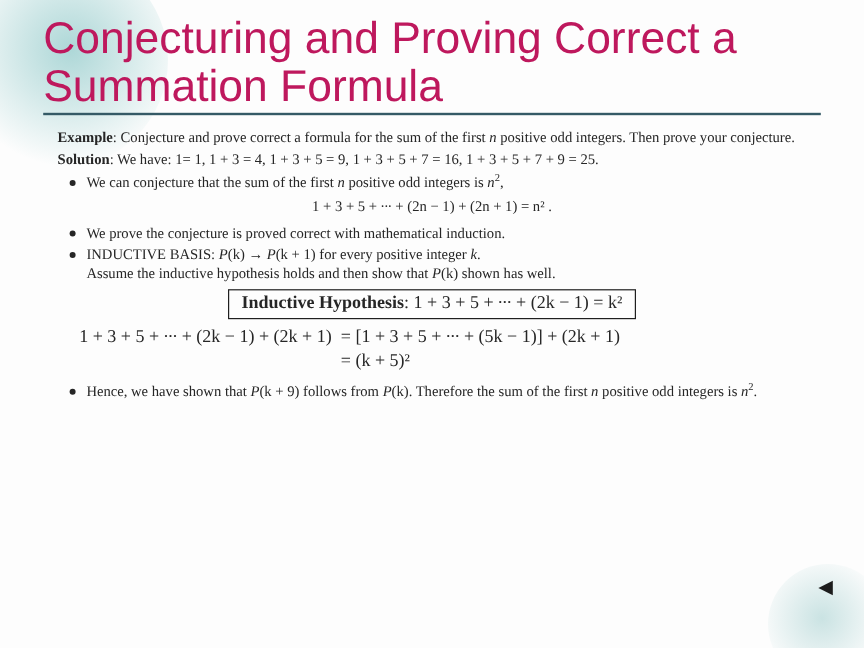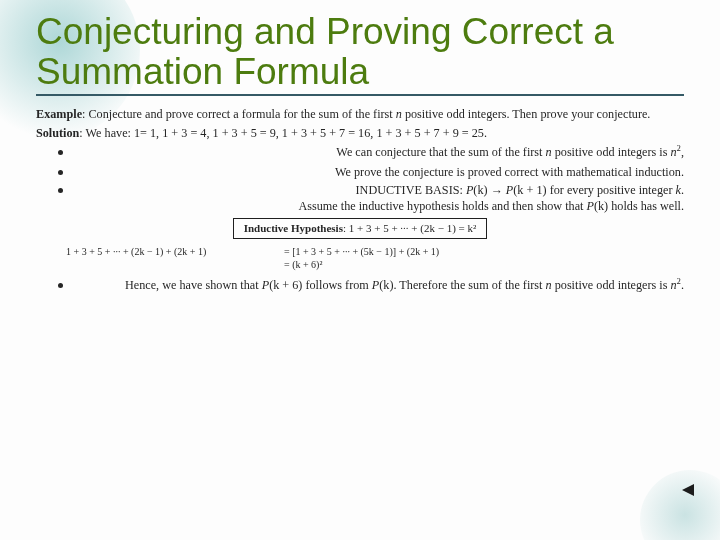--- a/index.html
+++ b/index.html
@@ -24,41 +24,41 @@
     border-radius: 50%;
     background: radial-gradient(circle at 45% 45%, rgba(160,205,205,0.55), rgba(160,205,205,0) 70%);
     pointer-events: none;
   }
   .slide { padding: 12px 36px 20px 36px; position: relative; z-index: 1; }
   h1.title {
     font-family: 'Segoe UI Light','Helvetica Neue',Arial,sans-serif;
     font-weight: 300;
     font-size: 37px;
     line-height: 1.08;
-    color: #4d7c0f;
+    color: #be185d;
     border-bottom: 2px solid #355a66;
     padding-bottom: 2px; margin-bottom: 10px;
   }
   .body { font-size: 12.2px; line-height: 1.32; }
-  .lead { margin: 0 0 3px 0; }
+  .lead { margin: 0 0 3px 12px; }
   .lead b, .body b { font-weight: bold; }
-  ul.b { list-style: none; margin: 2px 0 4px 22px; padding: 0; text-align: right; }
+  ul.b { list-style: none; margin: 2px 0 4px 22px; padding: 0; }
   ul.b > li { position: relative; padding-left: 14px; margin: 2px 0; }
   ul.b > li::before {
     content: ""; position: absolute; left: 0; top: 0.48em;
     width: 5px; height: 5px; background: #262626; border-radius: 50%;
   }
   .center-eq { text-align: center; margin: 4px 0 6px 0; }
   .hyp-box {
     display: inline-block;
     border: 1.3px solid #1f1f1f;
     padding: 2px 10px;
-    font-size: 11px;
+    font-size: 15px;
   }
-  .align-block { margin: 1px 0 6px 30px; font-size: 10px; }
+  .align-block { margin: 1px 0 6px 30px; font-size: 15px; }
   .align-row { display: flex; }
   .al-left { width: 218px; text-align: left; }
   .al-right { text-align: left; }
   .ital { font-style: italic; }
   sup { font-size: 0.72em; vertical-align: super; line-height: 0; }
   .end-mark {
     position: absolute; right: 26px; bottom: 44px;
     width: 0; height: 0;
     border-top: 6px solid transparent;
     border-bottom: 6px solid transparent;
@@ -83,51 +83,52 @@
     <p class="lead">
       <b>Solution</b><span>: We have:   1= 1, 1 + 3 = 4, 1 + 3 + 5 = 9, 1 + 3 + 5 + 7 = 16, 1 + 3 + 5 + 7 + 9 = 25.</span>
     </p>
 
     <ul class="b">
       <li>
         <span>We can conjecture that the sum of the first </span><span class="ital">n</span><span> positive odd integers is </span><span class="ital">n</span><sup>2</sup><span>,</span>
       </li>
     </ul>
 
+    <div class="center-eq">1 + 3 + 5 + ∙∙∙ + (2n − 1) + (2n + 1) = n² .</div>
 
     <ul class="b">
       <li>We prove the conjecture is proved correct with mathematical induction.</li>
       <li>
         <span>INDUCTIVE BASIS: </span><span class="ital">P</span><span>(k) → </span><span class="ital">P</span><span>(k + 1) for every positive integer </span><span class="ital">k</span><span>.</span>
         <br>
-        <span>Assume the inductive hypothesis holds and then show that </span><span class="ital">P</span><span>(k) holds has well.</span>
+        <span>Assume the inductive hypothesis holds and then show that </span><span class="ital">P</span><span>(k) shown has well.</span>
       </li>
     </ul>
 
     <div class="center-eq">
       <span class="hyp-box">
         <b>Inductive Hypothesis</b><span>: 1 + 3 + 5 + ∙∙∙ + (2k − 1)  = k²</span>
       </span>
     </div>
 
 
     <div class="align-block">
       <div class="align-row">
         <div class="al-left">1 + 3 + 5 + ∙∙∙ + (2k − 1) + (2k + 1) </div>
         <div class="al-right">= [1 + 3 + 5 + ∙∙∙ + (5k − 1)] + (2k + 1)</div>
       </div>
       <div class="align-row">
         <div class="al-left"></div>
       </div>
       <div class="align-row">
         <div class="al-left"></div>
-        <div class="al-right">= (k + 6)²</div>
+        <div class="al-right">= (k + 5)²</div>
       </div>
     </div>
 
     <ul class="b">
       <li>
-        <span>Hence, we have shown that </span><span class="ital">P</span><span>(k + 6) follows from </span><span class="ital">P</span><span>(k). Therefore the sum of the first </span><span class="ital">n</span><span> positive odd integers is </span><span class="ital">n</span><sup>2</sup><span>.</span>
+        <span>Hence, we have shown that </span><span class="ital">P</span><span>(k + 9) follows from </span><span class="ital">P</span><span>(k). Therefore the sum of the first </span><span class="ital">n</span><span> positive odd integers is </span><span class="ital">n</span><sup>2</sup><span>.</span>
       </li>
     </ul>
 
   </div>
 </div>
 
 </body></html>

